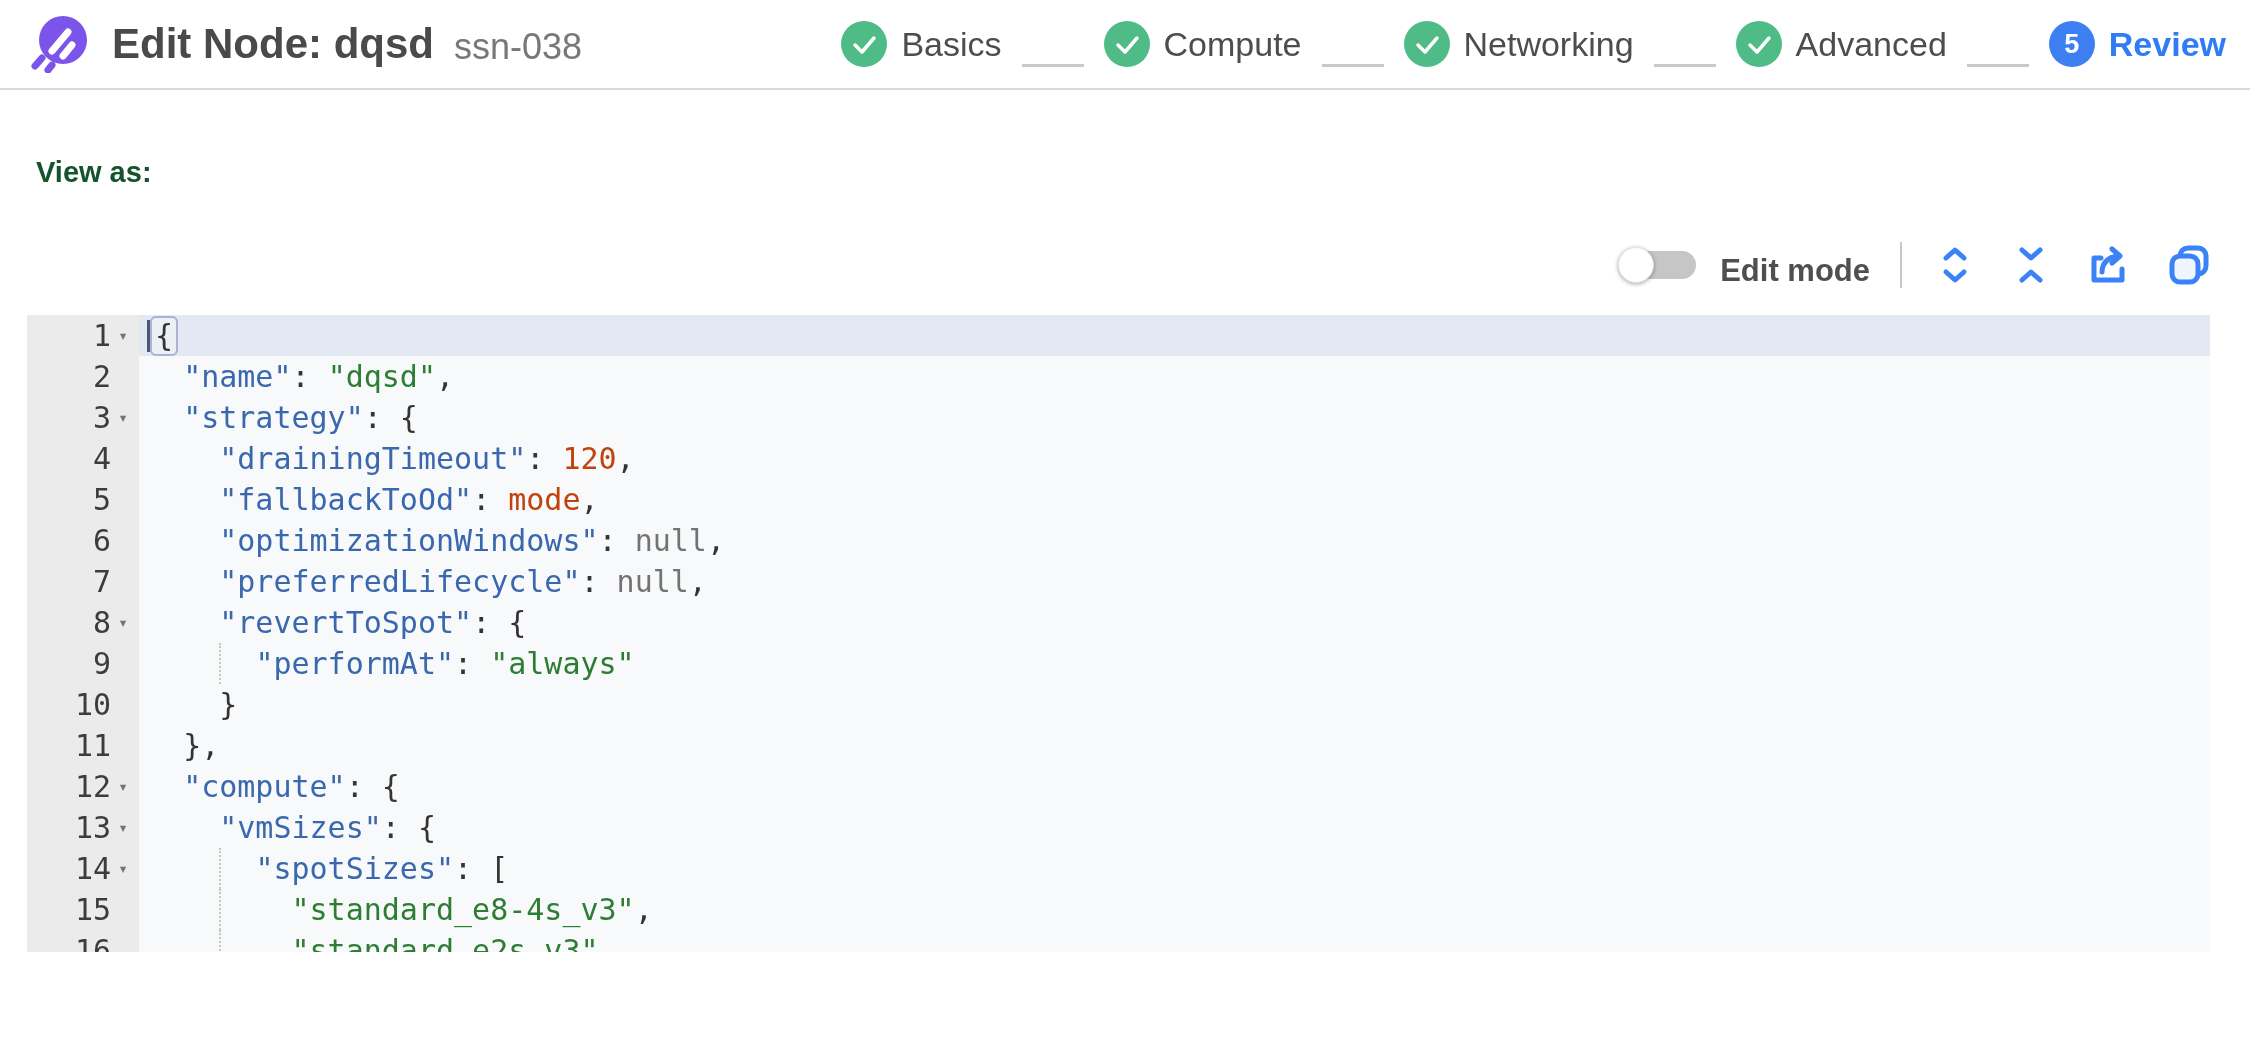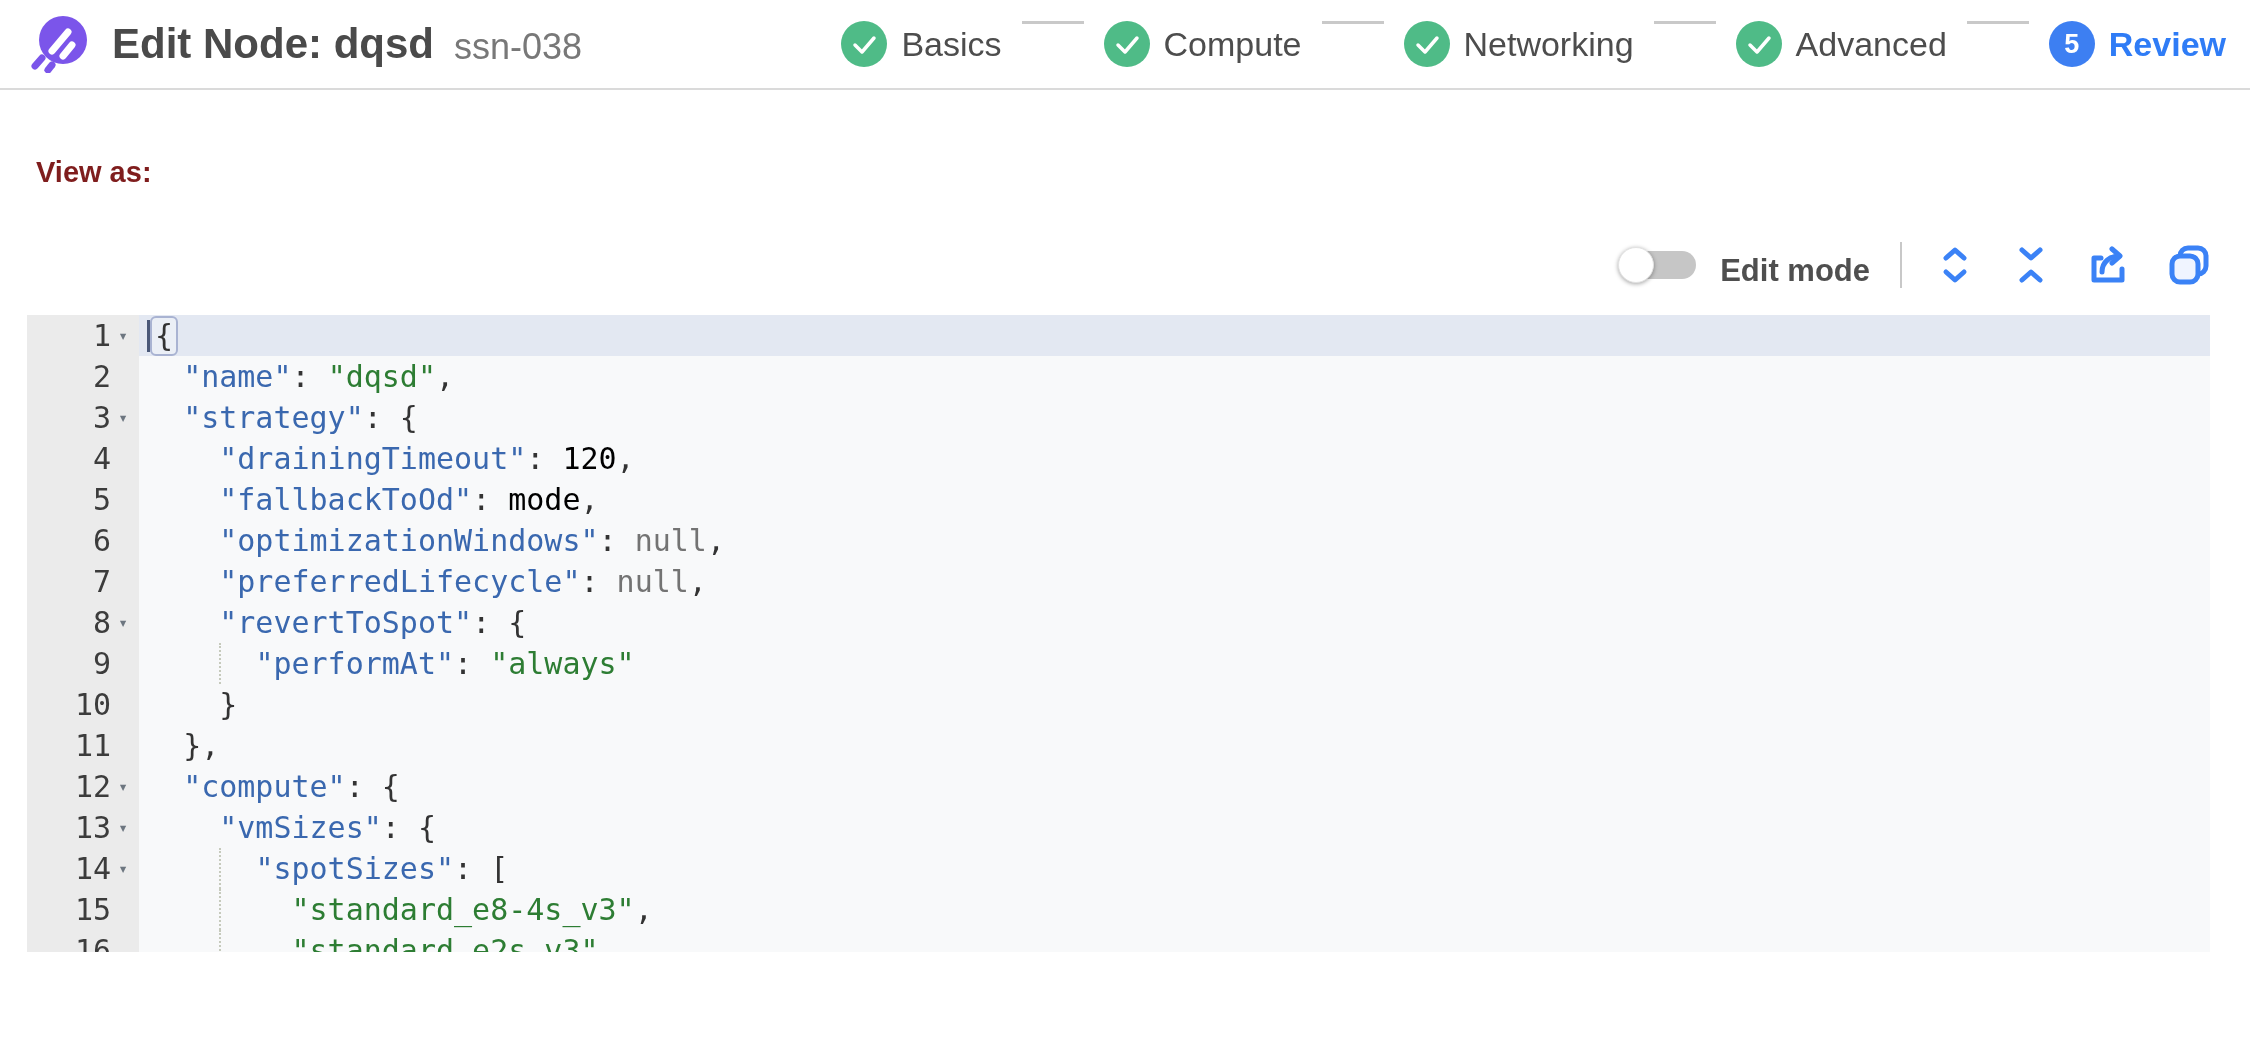--- a/index.html
+++ b/index.html
@@ -12,36 +12,36 @@
   
   .hdr {
     height:90px; display:flex; align-items:center;
     padding-left:30px; border-bottom:2px solid #dadada;
   }
   .logo { width:58px; height:58px; flex:0 0 auto; }
   .title { font-size:42px; font-weight:700; color:#4a4a4a; margin-left:24px; white-space:nowrap; }
   .subtitle-clip { width:132px; overflow:hidden; white-space:nowrap; margin-left:20px; margin-top:6px; }
   .subtitle { font-size:36px; color:#787878; }
 
-  .stepper { margin-left:auto; margin-right:24px; display:flex; align-items:flex-start; }
+  .stepper { margin-left:auto; margin-right:24px; display:flex; align-items:flex-end; }
   .step { display:flex; align-items:center; cursor:pointer; }
   .step .circle {
     width:46px; height:46px; border-radius:50%; display:flex; align-items:center; justify-content:center;
     flex:0 0 auto;
   }
   .circle.green { background:#4fbb87; }
   .circle.blue  { background:#3d7ff2; }
   .circle .stepnum { color:#fff; font-size:27px; font-weight:700; }
   .step .slabel { margin-left:14px; font-size:34px; color:#4d4d4d; white-space:nowrap; }
   .step.active .slabel { color:#2f7cf6; font-weight:700; }
   .connector { width:62px; height:3px; background:#c9c9c9; margin:0 20px; }
 
   
   .viewas { margin:66px 0 0 36px; display:flex; align-items:center; }
-  .viewas-label { font-size:29px; font-weight:700; color:#7f1d1d; margin-right:42px; }
+  .viewas-label { font-size:29px; font-weight:700; color:#14532d; margin-right:42px; }
   .seg { display:flex; }
   .seg button {
     min-width:150px; height:54px; padding:0 30px; background:#fff; font-family:inherit;
     font-size:28px; font-weight:700; color:#4a4a4a; border:2px solid #c4c4c4; cursor:pointer;
   }
   .seg button:first-child { border-radius:5px 0 0 5px; }
   .seg button:last-child  { border-radius:0 5px 5px 0; margin-left:-2px; }
   .seg button.sel { border-color:#3b82f6; color:#3b82f6; position:relative; z-index:1; }
 
   
@@ -67,21 +67,21 @@
   .gut {
     flex:0 0 112px; background:#ebebeb; color:#3c3c3c;
     display:flex; align-items:center; justify-content:flex-end; padding-right:4px;
   }
   .gut .num { font-size:30px; }
   .gut .fold { width:24px; text-align:center; font-size:16px; color:#6d7680; cursor:pointer; }
   .code { flex:1; position:relative; padding-left:8px; white-space:pre; color:#333; }
   .row.active .code { background:#e3e8f2; }
   .tk-key { color:#3a68af; }
   .tk-str { color:#2d7d33; }
-  .tk-num { color:#000000;text-align:right; }
+  .tk-num { color:#c2410c;text-align:right; }
   .tk-null{ color:#737373; }
   .tk-pun { color:#333333; }
   .cursor { display:inline-block; width:3px; height:32px; background:#4a5878; vertical-align:-6px; }
   .bbox {
     display:inline-block; border:2px solid #a9b3d2; border-radius:6px; padding:0 3px;
     line-height:36px; height:40px; background:rgba(255,255,255,.3);
   }
   .guide { position:absolute; top:0; bottom:0; border-left:2px dotted #c6cabc; }
 </style>
 </head>

